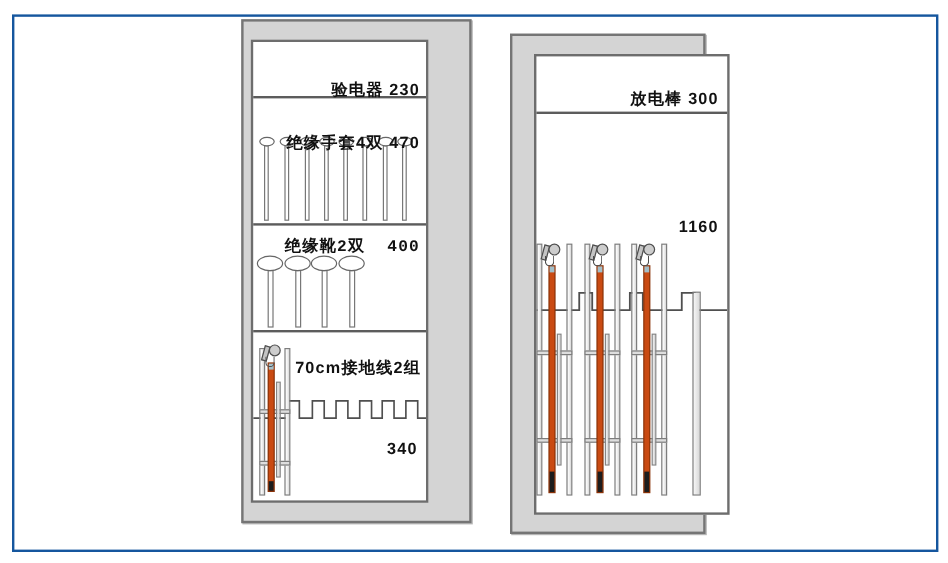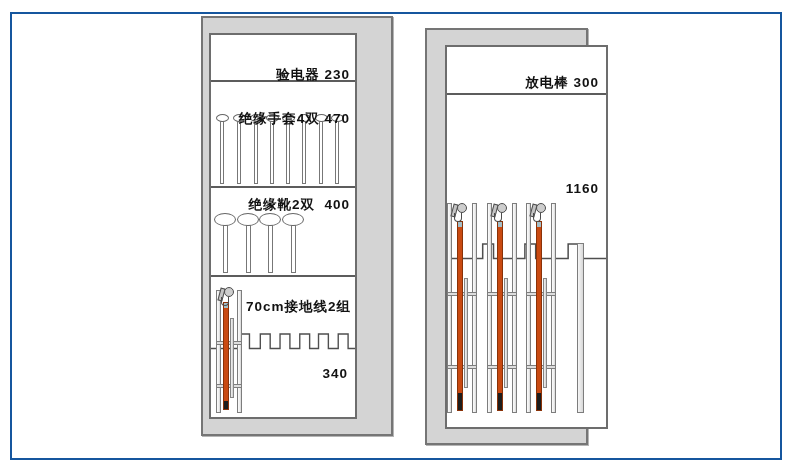--- a/index.html
+++ b/index.html
@@ -18,21 +18,21 @@
 
   .lab { position:absolute; font-size:13.5px; font-weight:bold; color:#111;
          letter-spacing:1px; white-space:pre; z-index:5; }
   .divider { position:absolute; left:0; right:0; height:2px; background:#5c5c5c; z-index:4; }
 
   
   .ll1 { right:5px; top:31px; }
   .ldiv1 { top:45px; }
   .ll2 { right:5px; top:58px;margin-top:17px; }
   .ldiv2 { top:151px; }
-  .ll3 { right:5px; top:161px; }
+  .ll3 { right:5px; top:161px;font-family:Liberation Mono, monospace; }
   .ldiv3 { top:240px; }
   .ll4 { right:4px; top:263px; }
   .ll5 { right:7px; top:331px; }
 
   
   .gpeg { position:absolute; top:79px; width:13px; height:72px; z-index:2; }
   .gpeg .ptop { position:absolute; left:0; top:0; width:13px; height:8px; background:#fff;
                 border:1.4px solid #666; border-radius:50%; }
   .gpeg .pstem { position:absolute; left:4px; top:7px; width:4px; height:63px;
                  background:#fff; border:1px solid #777; }

